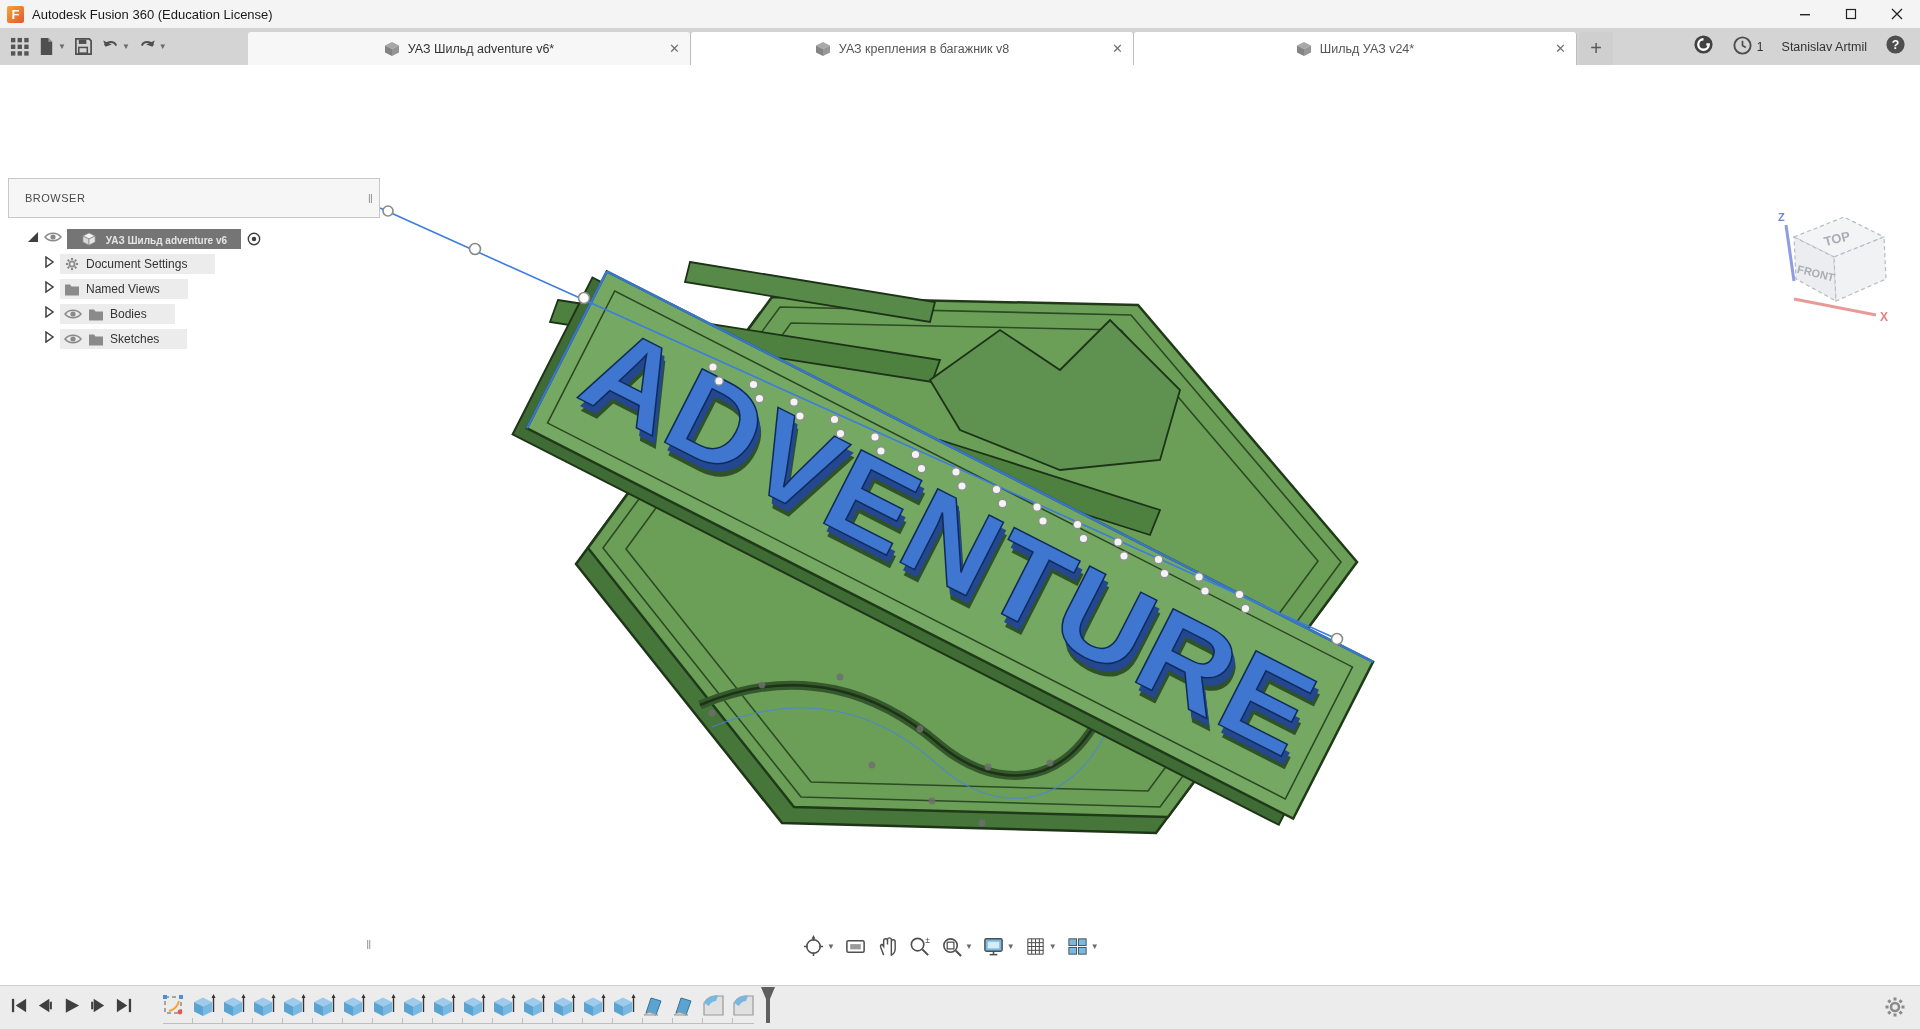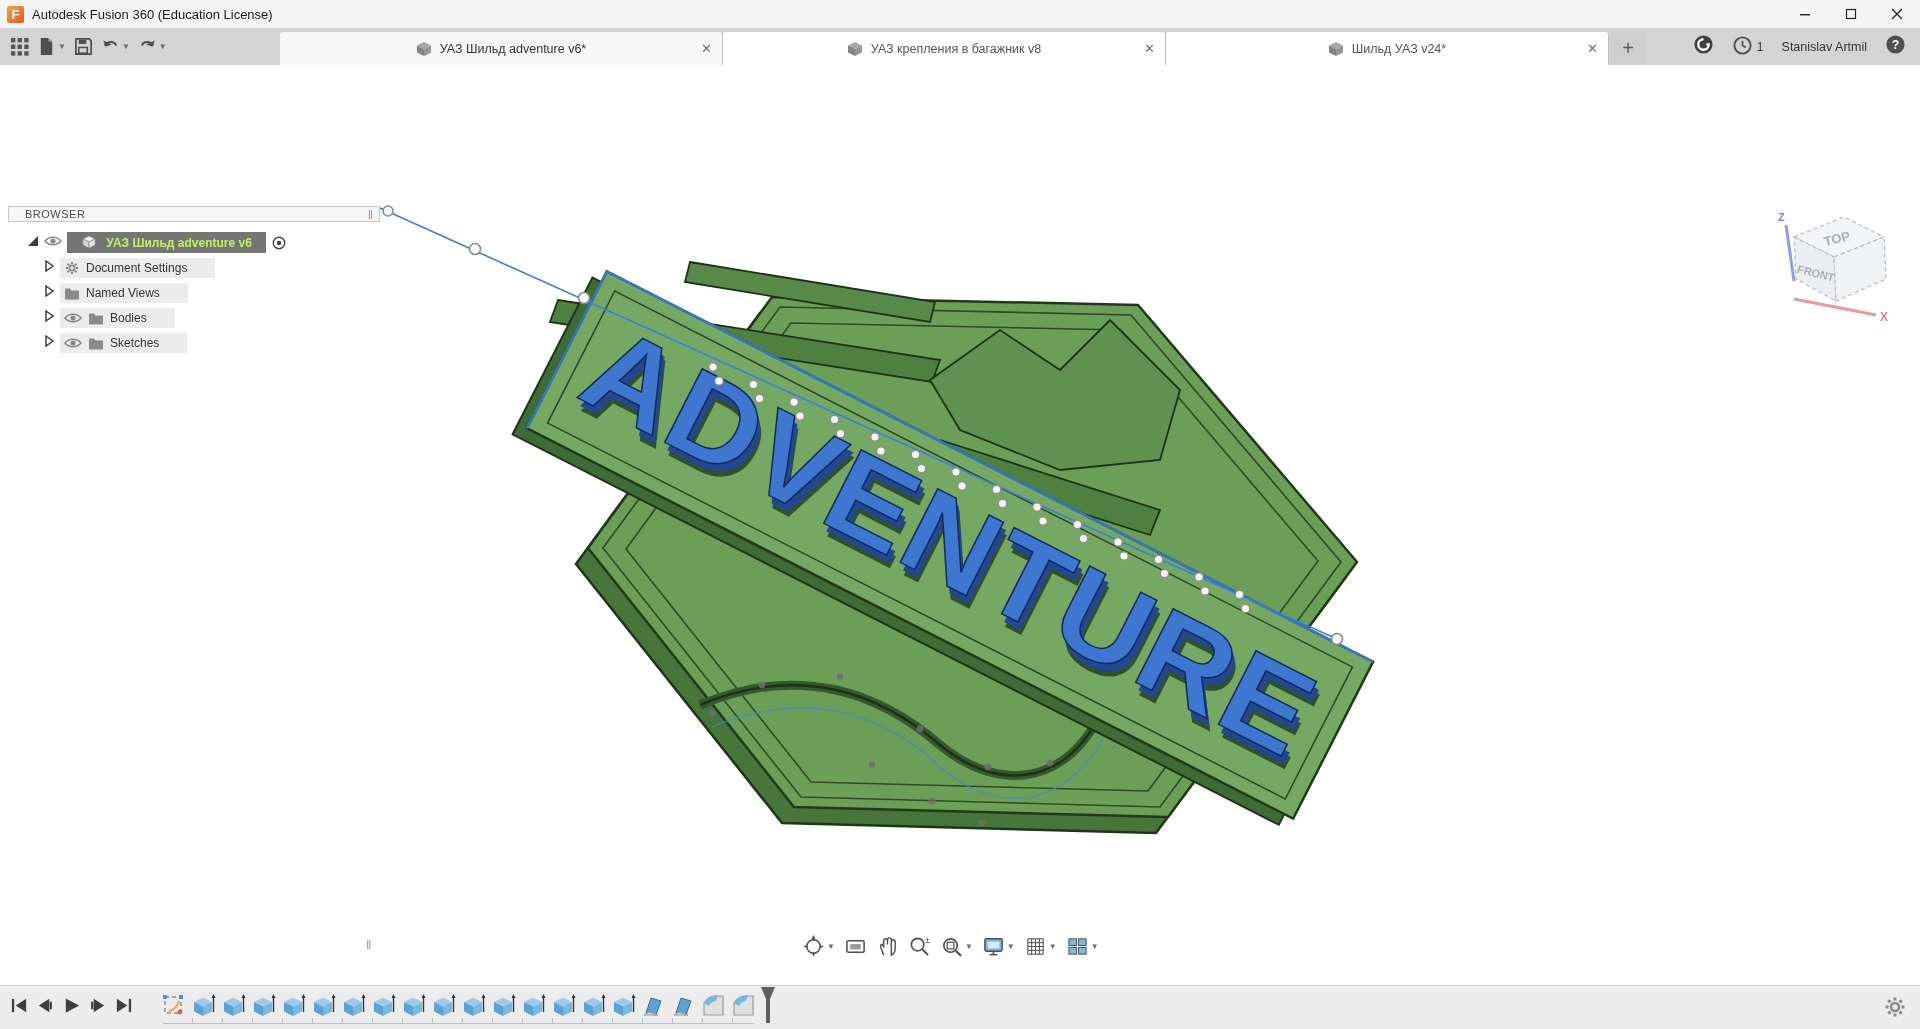--- a/index.html
+++ b/index.html
@@ -14,21 +14,21 @@
   .win-btn { width:46px; height:28px; display:flex; align-items:center; justify-content:center; color:#222; }
   .win-btn svg { width:12px; height:12px; }
 
   
   .tabstrip { position:absolute; left:0; top:28px; width:1920px; height:37px; background:#d4d4d4; display:flex; align-items:flex-end; }
   .qat { display:flex; align-items:center; height:37px; padding-left:8px; gap:4px; width:248px; }
   .qat-tool { display:flex; align-items:center; color:#4f4f4f; padding:3px 2px; }
   .qat-tool svg { width:19px; height:19px; }
   .caret { font-size:8px; color:#6a6a6a; margin-left:2px; }
   .doc-tab { width:443px; height:33px; display:flex; align-items:center; justify-content:center; gap:8px; font-size:12.5px; color:#555; background:#ffffff; border-right:1px solid #bdbdbd; border-radius:3px 3px 0 0; position:relative; }
-  .doc-tab.active { background:#f7f7f7; color:#333;margin-left:32px; }
+  .doc-tab.active { background:#f7f7f7; color:#333; }
   .doc-tab .tab-cube { width:16px; height:16px; opacity:.85; }
   .tab-close { position:absolute; right:10px; font-size:13px; color:#707070; }
   .new-tab { width:34px; height:33px; display:flex; align-items:center; justify-content:center; color:#595959; font-size:20px; background:#cfcfcf; border-radius:3px 3px 0 0; margin-left:2px; }
   .top-right { position:absolute; right:0; top:28px; height:37px; display:flex; align-items:center; gap:18px; padding-right:14px; }
   .tr-icon svg { width:21px; height:21px; }
   .job-badge { display:flex; align-items:center; gap:4px; font-size:12px; color:#333; }
   .user-name { font-size:12.5px; color:#333; }
 
   
   .ribbon { position:absolute; left:0; top:65px; width:1920px; height:110px; background:#f7f7f7; border-bottom:1px solid #d9d9d9; }
@@ -46,29 +46,29 @@
   .glabel { font-size:11.5px; color:#5f5f5f; margin-top:2px; letter-spacing:.2px; }
   .glabel::after { content:" ▾"; font-size:8px; color:#777; }
   .rdivider { width:1px; background:#dcdcdc; margin:4px 2px 10px; }
 
   
   .canvas { position:absolute; left:0; top:65px; width:1920px; height:920px; background:#ffffff; overflow:hidden; }
   .model-svg { position:absolute; left:0; top:0; }
 
   
   .browser { position:absolute; left:8px; top:113px; width:372px; }
-  .browser-header { height:16px; background:#f6f6f6; border:1px solid #c8c8c8; display:flex; align-items:center; padding:0 8px; color:#4a4a4a;margin-top:28px; }
+  .browser-header { height:40px; background:#f6f6f6; border:1px solid #c8c8c8; display:flex; align-items:center; padding:0 8px; color:#4a4a4a; }
   .browser-header .hdr-label { font-size:11px; letter-spacing:.5px; margin-left:8px; flex:1; }
   .grip { color:#9a9a9a; font-size:13px; margin-left:6px; letter-spacing:-2px; }
   .btree { margin-top:8px; font-size:12px; color:#333; }
   .brow { display:flex; align-items:center; height:25px; gap:5px; }
   .brow .indent0{width:14px;} .brow .indent1{width:30px;}
   .tri svg{width:12px;height:12px;} .beye svg{width:18px;height:12px;} .bicon svg{width:16px;height:14px;}
   .pill { background:#ececec; padding:3px 28px 3px 4px; display:flex; align-items:center; gap:6px; }
-  .root-pill { background:#757575; color:#bef264; font-weight:bold; font-size:12px; padding:3px 14px; }
+  .root-pill { background:#757575; color:#e5e5e5; font-weight:bold; font-size:10px; padding:3px 14px; }
 
   
   .viewcube { position:absolute; right:22px; top:138px; width:140px; height:125px; opacity:.85; }
 
   
   .comments { position:absolute; left:14px; top:869px; width:346px; height:27px; background:#f6f6f6; border:1px solid #c8c8c8; display:flex; align-items:center; padding:0 8px; }
   .comments .c-label { font-size:11px; color:#555; letter-spacing:.5px; margin-left:12px; flex:1; }
   .comments svg { width:15px; height:15px; }
   .comments-grip { position:absolute; left:366px; top:872px; color:#9a9a9a; font-size:13px; letter-spacing:-2px; }
 

